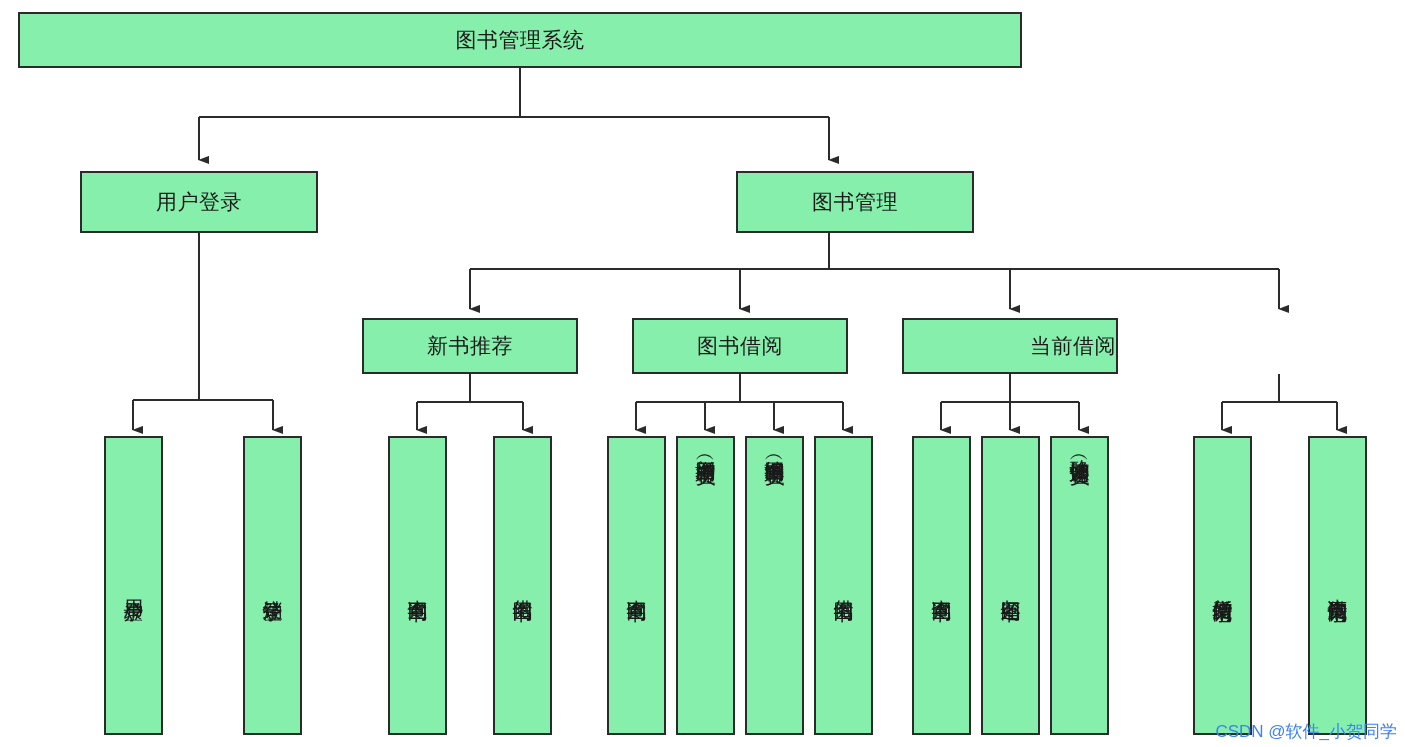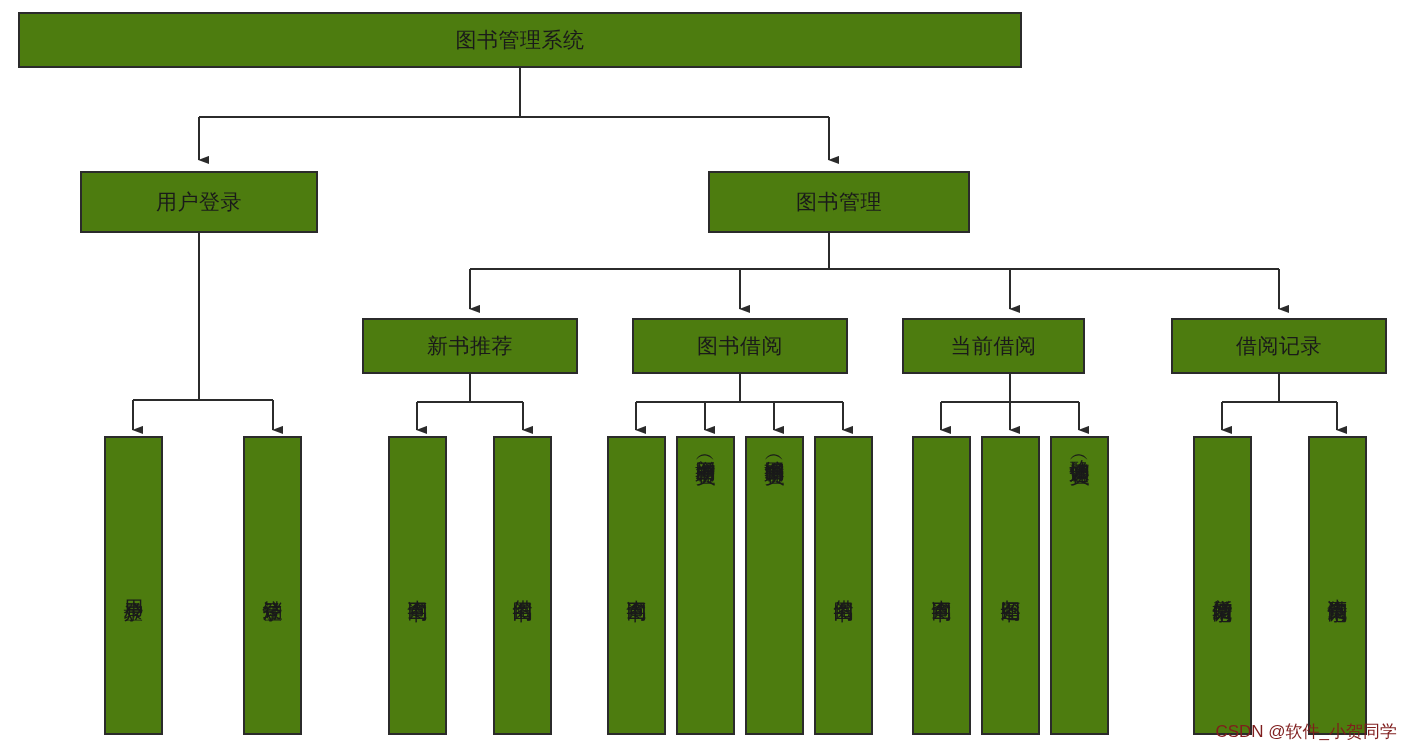--- a/index.html
+++ b/index.html
@@ -22,21 +22,21 @@
   svg#flow-svg {
     position: absolute;
     left: 0;
     top: 0;
     width: 1405px;
     height: 747px;
   }
   .node-box {
     position: absolute;
     box-sizing: border-box;
-    background: #4d7c0f;
+    background: #86efac;
     border: 2px solid #2b2b2b;
     display: flex;
     align-items: center;
     justify-content: center;
     overflow: hidden;
   }
   .node-label-h {
     font-size: 21px;
     color: #1a1a1a;
     line-height: 1.2;
@@ -59,21 +59,21 @@
   }
   .leaf-box.centered {
     align-items: center;
     padding-top: 0;
   }
   #watermark {
     position: absolute;
     right: 8px;
     bottom: 4px;
     font-size: 17px;
-    color: #7f1d1d;
+    color: #3b82f6;
     white-space: nowrap;
     font-family: "Liberation Sans", "DejaVu Sans", sans-serif;
   }
 </style>
 </head>
 <body>
 
 <div id="diagram-root">
 
   <svg id="flow-svg" viewBox="0 0 1405 747">
@@ -129,39 +129,36 @@
   </svg>
 
   <div class="node-box" style="left:18px; top:12px; width:1004px; height:56px;">
     <span class="node-label-h">图书管理系统</span>
   </div>
 
   <div class="node-box" style="left:80px; top:171px; width:238px; height:62px;">
     <span class="node-label-h">用户登录</span>
   </div>
 
-  <div class="node-box" style="left:708px; top:171px; width:262px; height:62px;">
+  <div class="node-box" style="left:736px; top:171px; width:238px; height:62px;">
     <span class="node-label-h">图书管理</span>
   </div>
 
   <div class="node-box" style="left:362px; top:318px; width:216px; height:56px;text-align:center;">
     <span class="node-label-h">新书推荐</span>
   </div>
 
   <div class="node-box" style="left:632px; top:318px; width:216px; height:56px;align-items:center;">
     <span class="node-label-h">图书借阅</span>
   </div>
 
-  <div class="node-box" style="left:902px; top:318px; width:183px; height:56px;">
+  <div class="node-box" style="left:902px; top:318px; width:216px; height:56px;justify-content:flex-end;">
     <span class="node-label-h">当前借阅</span>
   </div>
 
-  <div class="node-box" style="left:1171px; top:318px; width:216px; height:56px;">
-    <span class="node-label-h">借阅记录</span>
-  </div>
 
   <div class="node-box leaf-box centered" style="left:104px; top:436px; width:59px; height:299px;">
     <span class="node-label-v">用户登录</span>
   </div>
 
   <div class="node-box leaf-box centered" style="left:243px; top:436px; width:59px; height:299px;">
     <span class="node-label-v">注销登录</span>
   </div>
 
   <div class="node-box leaf-box centered" style="left:388px; top:436px; width:59px; height:299px;">

